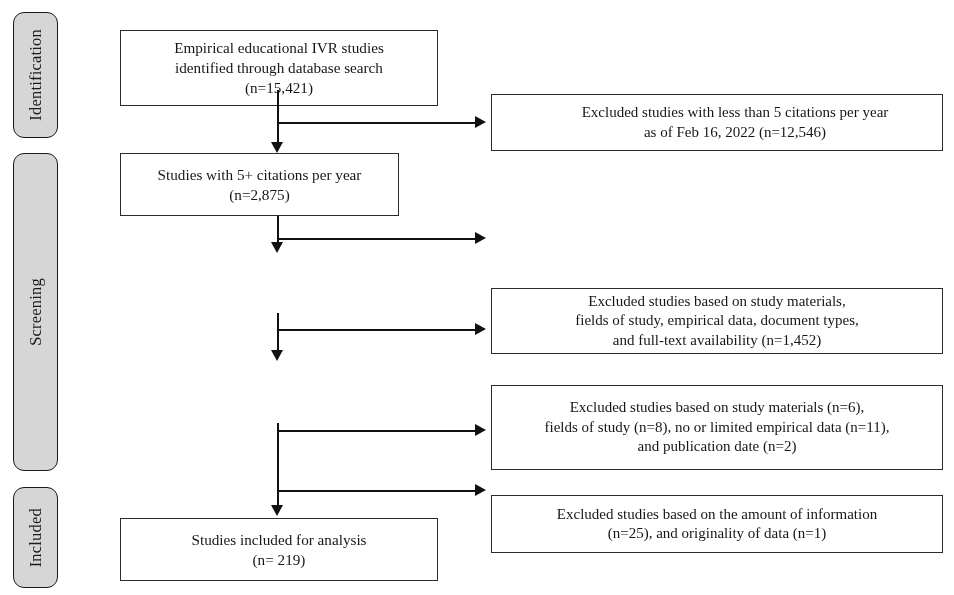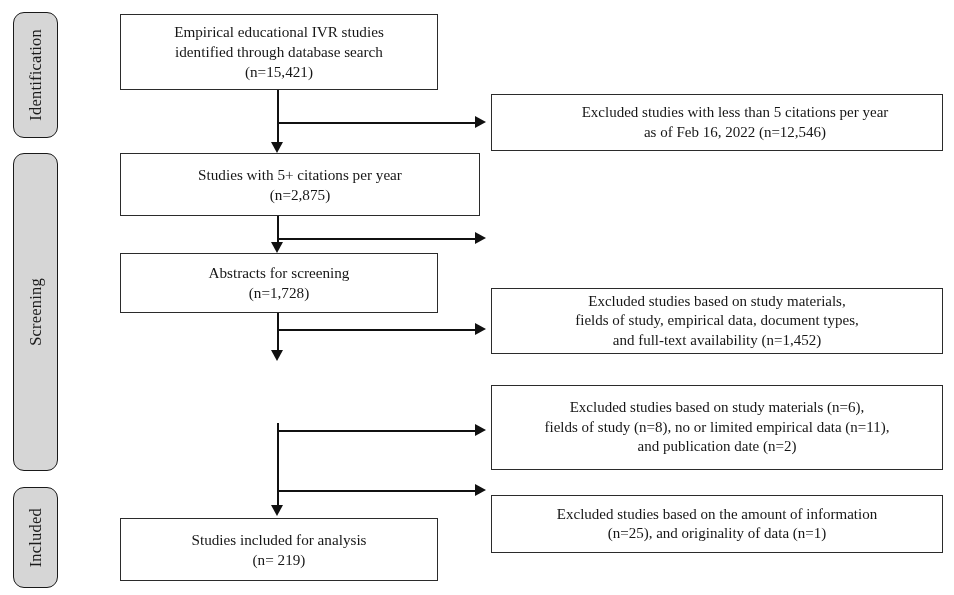--- a/index.html
+++ b/index.html
@@ -96,35 +96,31 @@
   </div>
 
   <div class="stage-pill" style="left:13px; top:153px; width:45px; height:318px;">
     <span class="stage-label">Screening</span>
   </div>
 
   <div class="stage-pill" style="left:13px; top:487px; width:45px; height:101px;">
     <span class="stage-label">Included</span>
   </div>
 
-  <div class="flow-box" style="left:120px; top:14px; width:318px; height:76px;">
+  <div class="flow-box" style="left:120px; top:30px; width:318px; height:76px;">
     <span class="box-text">Empirical educational IVR studies
 identified through database search
 (n=15,421)</span>
   </div>
 
-  <div class="flow-box" style="left:120px; top:153px; width:360px; height:63px;">
+  <div class="flow-box" style="left:120px; top:153px; width:279px; height:63px;">
     <span class="box-text">Studies with 5+ citations per year
 (n=2,875)</span>
   </div>
 
-  <div class="flow-box" style="left:120px; top:253px; width:318px; height:60px;">
-    <span class="box-text">Abstracts for screening
-(n=1,728)</span>
-  </div>
 
 
   <div class="flow-box" style="left:120px; top:518px; width:318px; height:63px;">
     <span class="box-text">Studies included for analysis
 (n= 219)</span>
   </div>
 
   <div class="flow-box excluded" style="left:491px; top:94px; width:452px; height:57px;padding-left:44px;">
     <span class="box-text">Excluded studies with less than 5 citations per year
 as of Feb 16, 2022 (n=12,546)</span>

